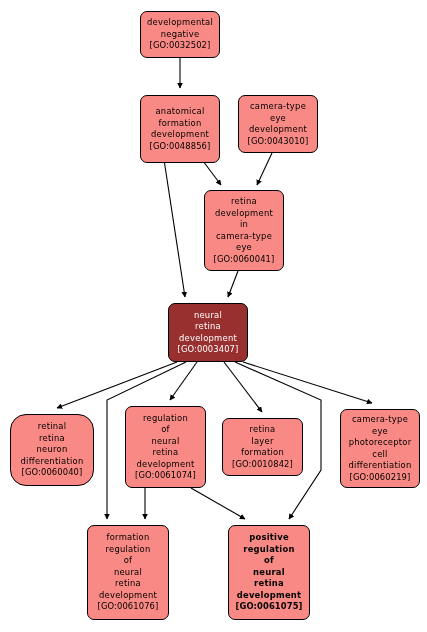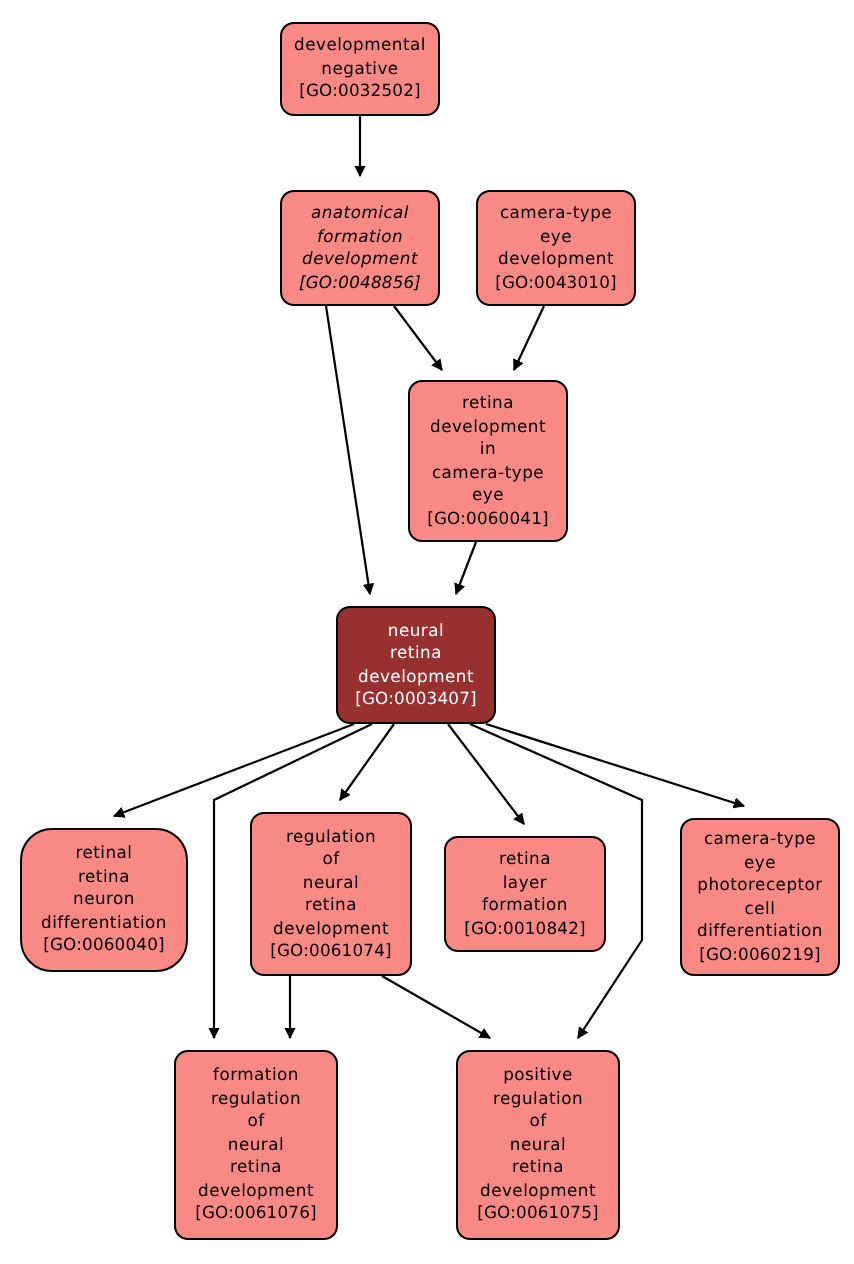--- a/index.html
+++ b/index.html
@@ -84,21 +84,21 @@
         <path d="M 145,488 L 145,519" marker-end="url(#arrow)"></path>
         <path d="M 191,488 L 245,519" marker-end="url(#arrow)"></path>
       </g>
   </svg>
   <div id="node-layer">
       <div class="node" style="left: 140px; top: 11px; width: 80px; height: 47px;">
         <span class="line">developmental</span>
         <span class="line">negative</span>
         <span class="goid">[GO:0032502]</span>
       </div>
-      <div class="node" style="left: 140px; top: 95px; width: 80px; height: 58px; font-style: italic;">
+      <div class="node" style="left: 140px; top: 95px; width: 80px; height: 68px;">
         <span class="line">anatomical</span>
         <span class="line">formation</span>
         <span class="line">development</span>
         <span class="goid">[GO:0048856]</span>
       </div>
       <div class="node" style="left: 238px; top: 95px; width: 80px; height: 58px;">
         <span class="line">camera-type</span>
         <span class="line">eye</span>
         <span class="line">development</span>
         <span class="goid">[GO:0043010]</span>
@@ -148,21 +148,21 @@
       </div>
       <div class="node" style="left: 87px; top: 525px; width: 82px; height: 95px;">
         <span class="line">formation</span>
         <span class="line">regulation</span>
         <span class="line">of</span>
         <span class="line">neural</span>
         <span class="line">retina</span>
         <span class="line">development</span>
         <span class="goid">[GO:0061076]</span>
       </div>
-      <div class="node" style="left: 228px; top: 525px; width: 82px; height: 95px;">
+      <div class="node" style="left: 228px; top: 525px; width: 82px; height: 95px; font-weight: bold;">
         <span class="line">positive</span>
         <span class="line">regulation</span>
         <span class="line">of</span>
         <span class="line">neural</span>
         <span class="line">retina</span>
         <span class="line">development</span>
         <span class="goid">[GO:0061075]</span>
       </div>
     </div>
 </div>

